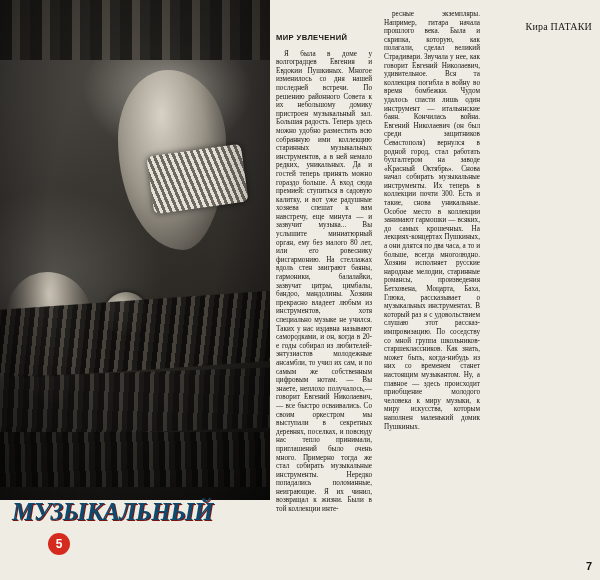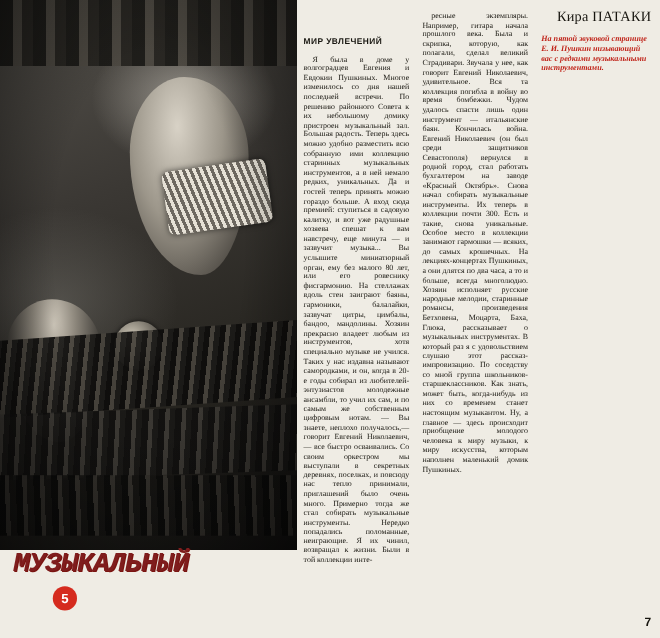--- a/index.html
+++ b/index.html
@@ -154,24 +154,24 @@
   
   .headline {
     position: absolute;
     left: 10px;
     top: 498px;
     width: 265px;
     height: 72px;
   }
   .headline-word {
     position: absolute;
-    font-family: Liberation Mono, monospace;
+    font-family: Liberation Serif, serif;
     font-weight: bold;
     font-style: italic;
-    color: #7f1d1d;
+    color: #0c4a6e;
     letter-spacing: -0.5px;
     text-shadow: 1px 1px 0 #7a1410;
     white-space: nowrap;
   }
   .hw1 {
     left: 2px;
     top: 0px;
     font-size: 25px;
   }
   .hw2 {
@@ -223,23 +223,23 @@
     font-size: 7.6px;
     letter-spacing: .4px;
     margin-bottom: 7px;
     color: #17150f;
   }
   .para {
     margin: 0 0 0 0;
     text-indent: 8px;
   }
   .byline {
-    margin-top: 1px;
+    margin-top: 13px;
     text-align: right;
-    font-size: 13px;
+    font-size: 10px;
     letter-spacing: .2px;
   }
   .italic-note {
     margin-top: 10px;
     font-style: italic;
     font-weight: bold;
     font-size: 7.4px;
     line-height: 9.2px;
     color: #c0241a;
     text-align: left;
@@ -287,18 +287,17 @@
     </div>
     <div class="col col2">
       <div class="para">ресные экземпляры. Например, гитара начала прошлого века. Была и скрипка, которую, как полагали, сделал великий Страдивари. Звучала у нее, как говорит Евгений Николаевич, удивительное. Вся та коллекция погибла в войну во время бомбежки. Чудом удалось спасти лишь один инструмент — итальянские баян.
 Кончилась война. Евгений Николаевич (он был среди защитников Севастополя) вернулся в родной город, стал работать бухгалтером на заводе «Красный Октябрь». Снова начал собирать музыкальные инструменты. Их теперь в коллекции почти 300. Есть и такие, снова уникальные. Особое место в коллекции занимают гармошки — всяких, до самых крошечных.
 На лекциях-концертах Пушкиных, а они длятся по два часа, а то и больше, всегда многолюдно. Хозяин исполняет русские народные мелодии, старинные романсы, произведения Бетховена, Моцарта, Баха, Глюка, рассказывает о музыкальных инструментах.
 В который раз я с удовольствием слушаю этот рассказ-импровизацию. По соседству со мной группа школьников-старшеклассников. Как знать, может быть, когда-нибудь из них со временем станет настоящим музыкантом. Ну, а главное — здесь происходит приобщение молодого человека к миру музыки, к миру искусства, которым наполнен маленький домик Пушкиных.</div>
     </div>
     <div class="col col3">
       <div class="para"></div>
       <div class="byline">Кира ПАТАКИ</div>
-      <div class="italic-note">На пятой звуковой странице Е. И. Пушкин низывающий вас с редкими музыкальными инструментами.</div>
     </div>
   </div>
 
   <div class="folio">7</div>
 </div>
 
 </body></html>

